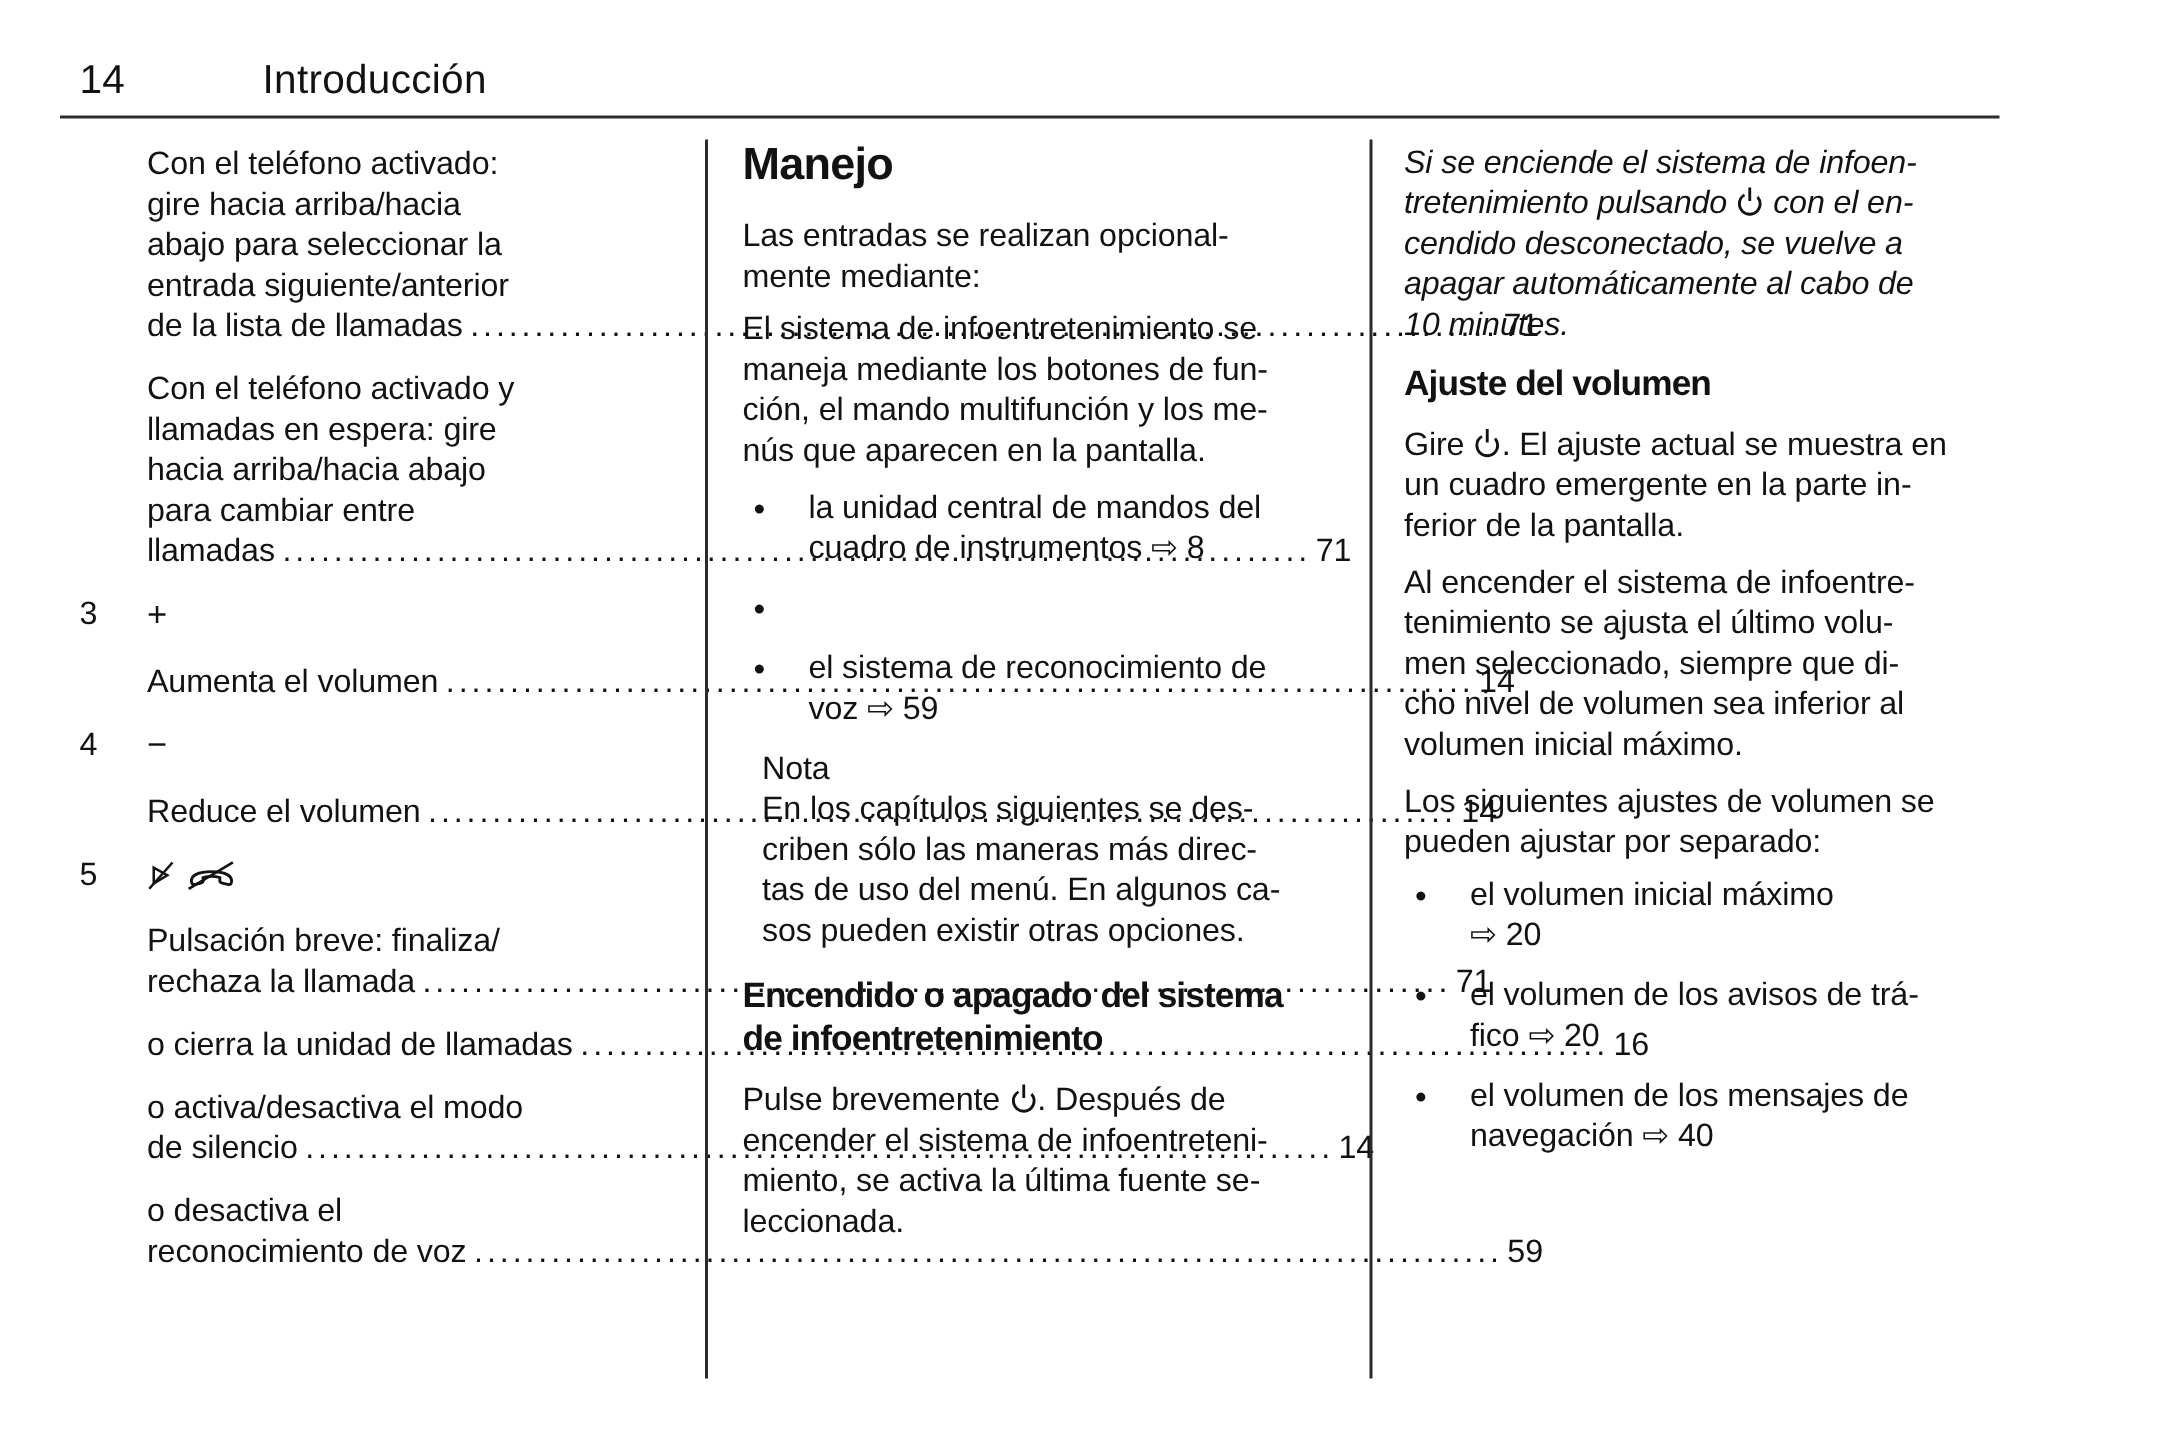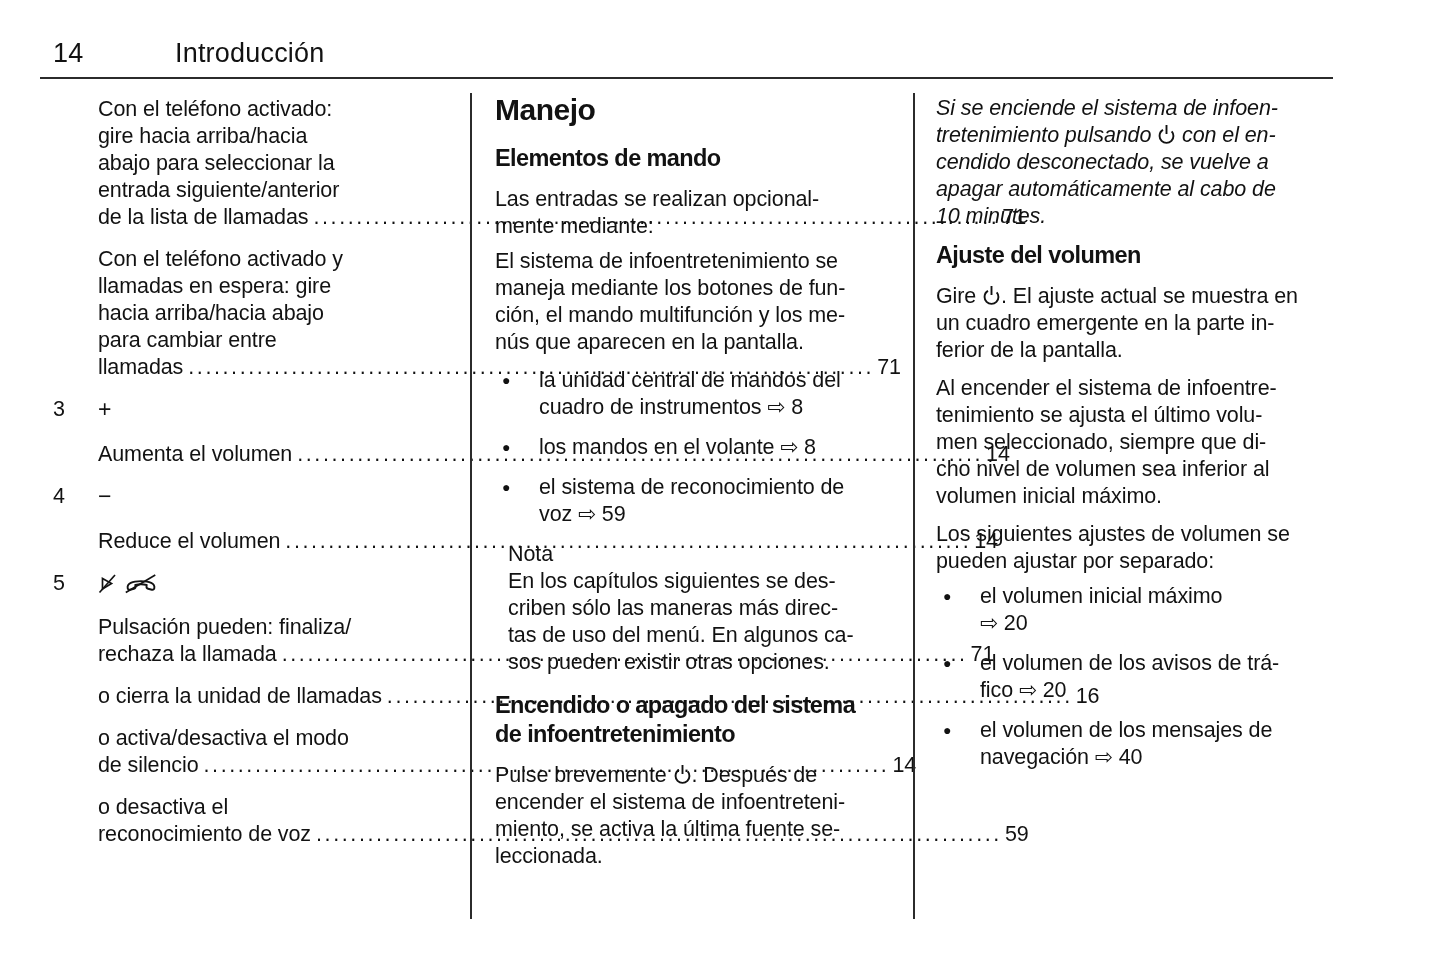--- a/index.html
+++ b/index.html
@@ -132,21 +132,21 @@
           <svg width="38" height="23" viewBox="0 0 40 24">
             <path d="M6,17 C5,12 11,9.5 20,9.5 C29,9.5 35,12 34,17 C33.7,18.6 32.5,18.8 30.5,18.3 L27.5,17.5 C26.2,17.2 25.6,16.4 25.8,15 L26,13.6 C22.3,12.6 17.7,12.6 14,13.6 L14.2,15 C14.4,16.4 13.8,17.2 12.5,17.5 L9.5,18.3 C7.5,18.8 6.3,18.6 6,17 Z" fill="none" stroke="#121212" stroke-width="2" stroke-linejoin="round"></path>
             <line x1="4" y1="21.5" x2="35" y2="3" stroke="#121212" stroke-width="1.8"></line>
           </svg>
         </div>
       </div>
 
       <div class="toc-entry">
         <span class="toc-num"></span>
         <div>
-          <span class="pre">Pulsación pueden: finaliza/</span>
+          <span class="pre">Pulsación breve: finaliza/</span>
           <span class="lastline">
               <span class="t">rechaza la llamada</span>
               <span class="dots">................................................................................</span>
               <span class="pg">71</span>
             </span>
         </div>
       </div>
 
       <div class="toc-entry">
         <span class="toc-num"></span>
@@ -182,36 +182,34 @@
             </span>
         </div>
       </div>
 
     </section>
 
     <div class="vline"></div>
 
     <section class="col col-mid body-t">
       <h1 class="h-manejo">Manejo</h1>
-      <h2 class="h-sub">Elementos de mando</h2>
       <p class="pre" style="margin-bottom:8px;">Las entradas se realizan opcional-
 mente mediante:</p>
       <p class="pre">El sistema de infoentretenimiento se
 maneja mediante los botones de fun-
 ción, el mando multifunción y los me-
 nús que aparecen en la pantalla.</p>
       <ul class="blist">
         <li>
             <span class="bullet">●</span>
             <span class="pre">la unidad central de mandos del
 cuadro de instrumentos ⇨ 8</span>
           </li>
         <li>
             <span class="bullet">●</span>
-            <span class="pre">los mandos en el volante ⇨ 8</span>
           </li>
         <li>
             <span class="bullet">●</span>
             <span class="pre">el sistema de reconocimiento de
 voz ⇨ 59</span>
           </li>
       </ul>
       <div class="note">
         <span>Nota</span>
         <span class="pre">En los capítulos siguientes se des-

